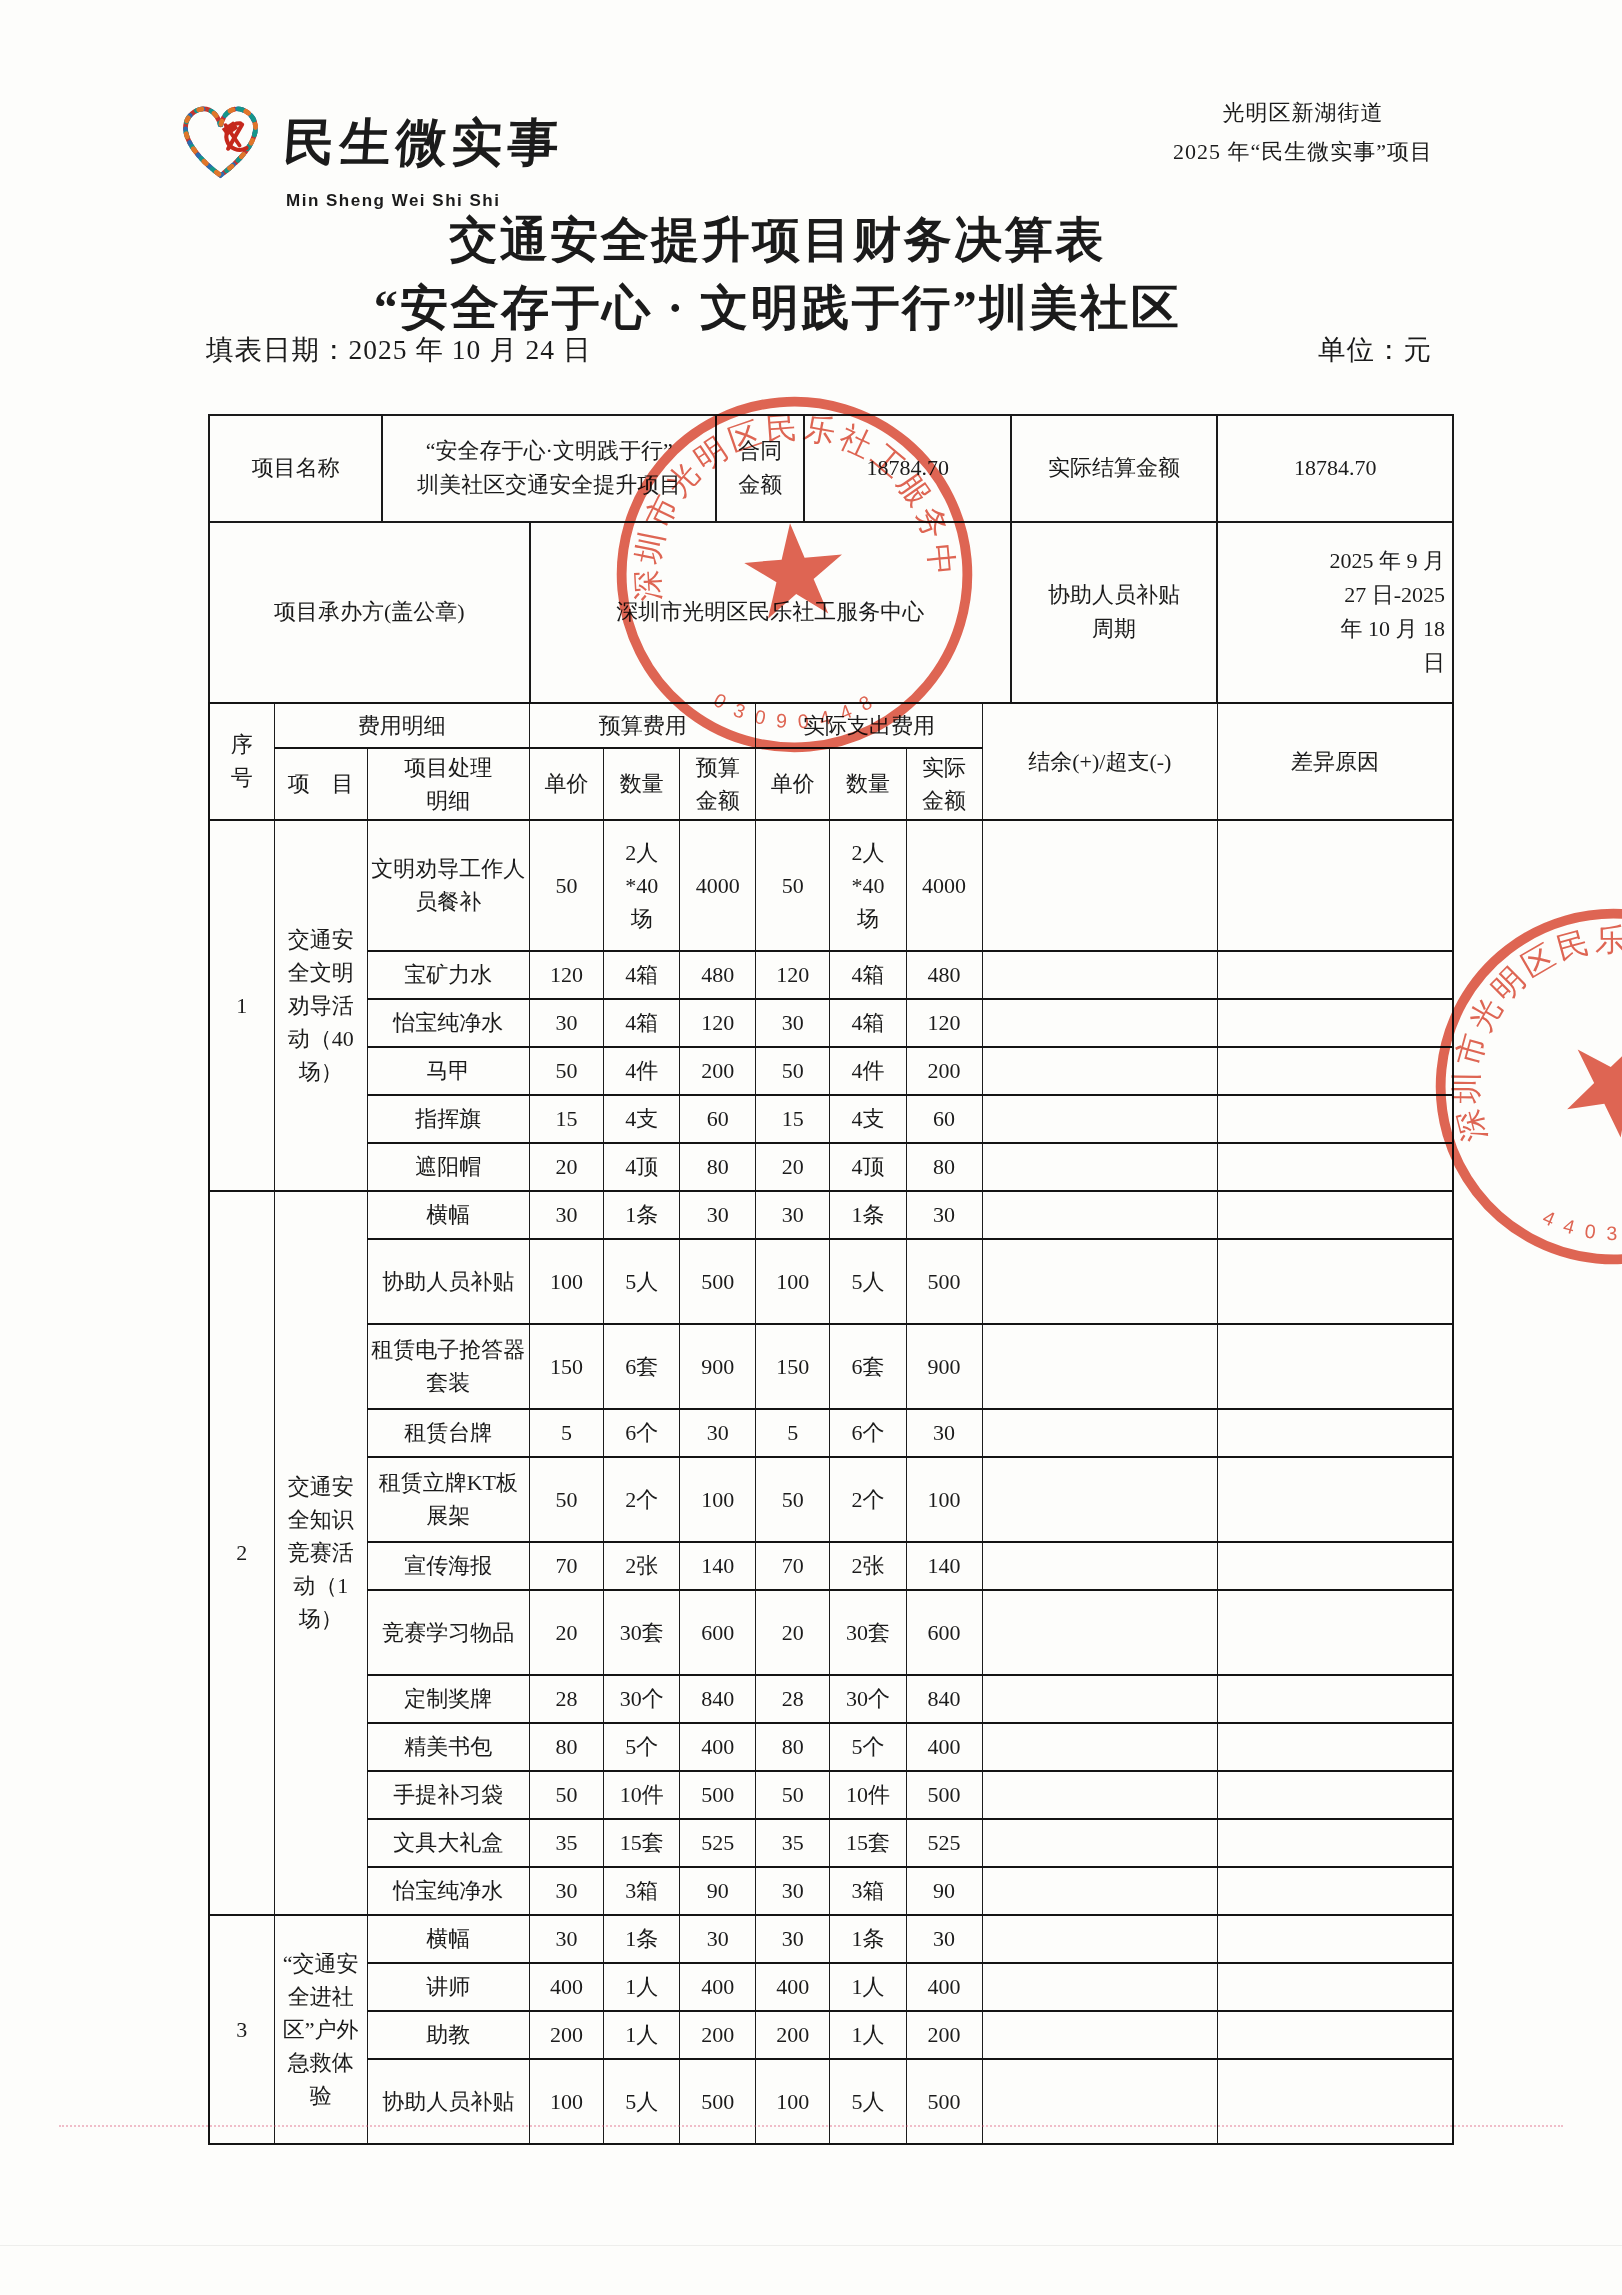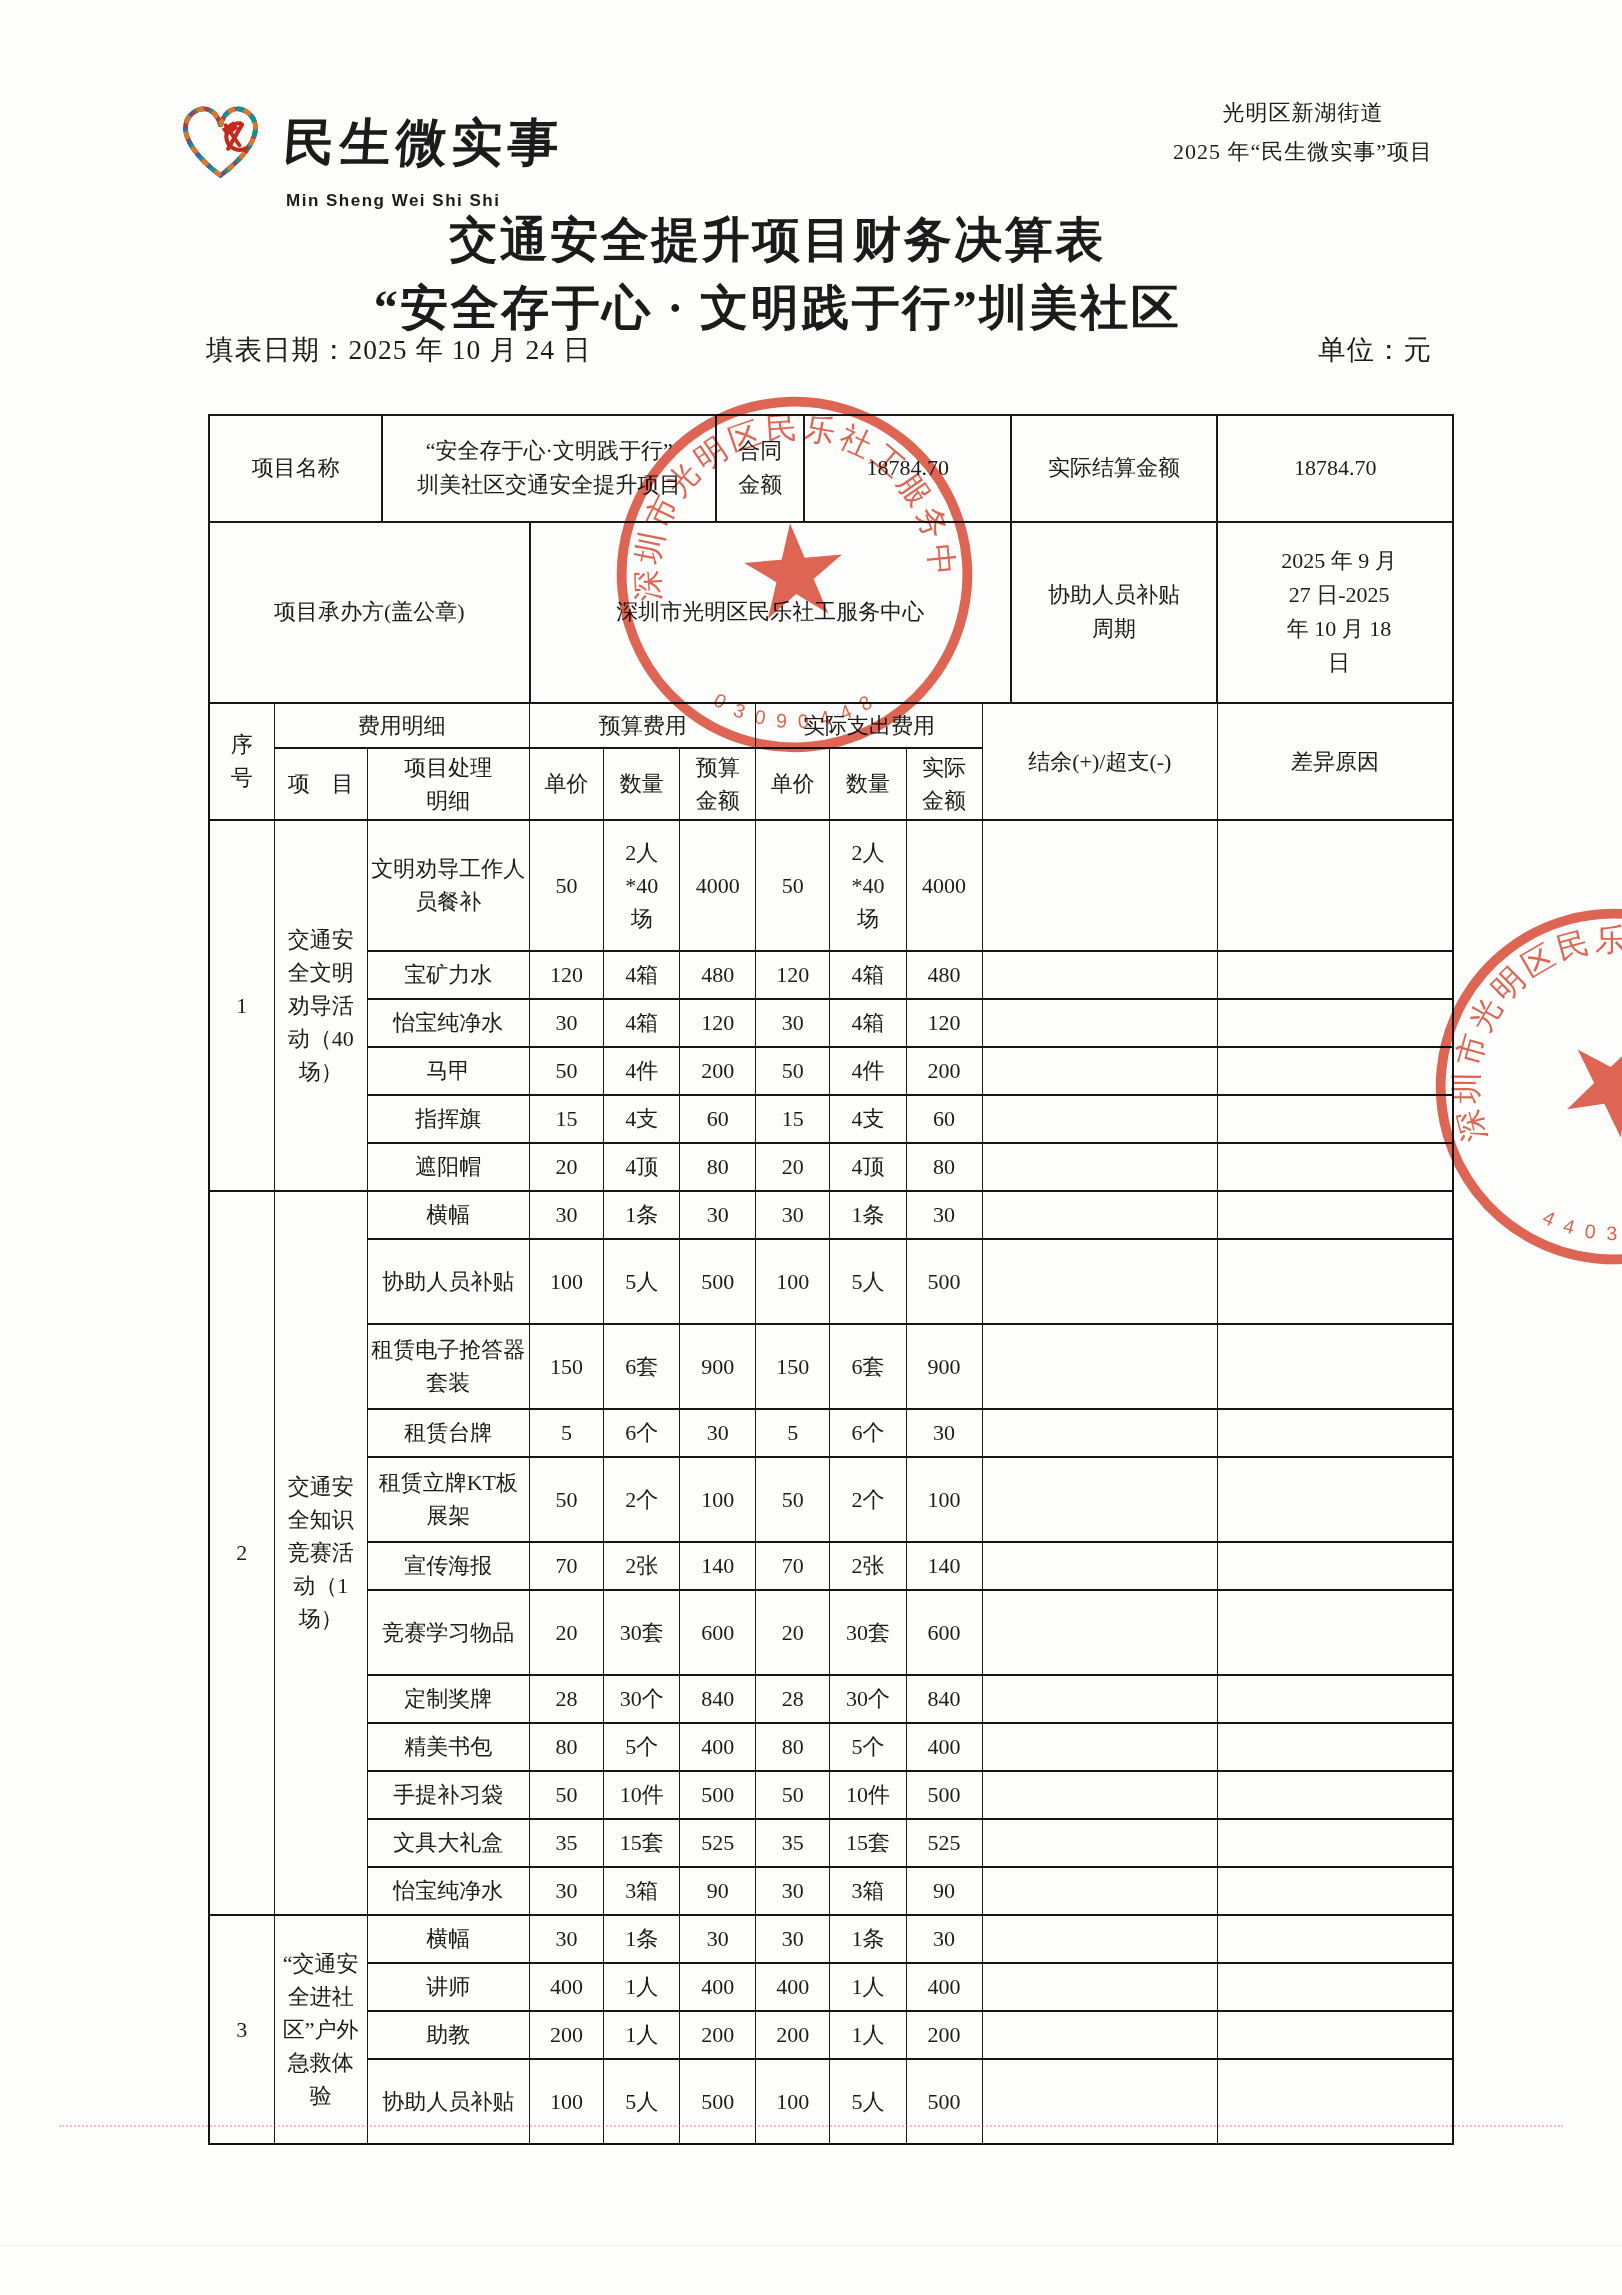--- a/index.html
+++ b/index.html
@@ -17,21 +17,21 @@
              font-size:48px;font-weight:bold;line-height:1.42;letter-spacing:2.5px;}
   .meta-row{position:absolute;top:332px;left:206px;width:1226px;display:flex;
             justify-content:space-between;font-size:27.5px;letter-spacing:1px;}
   
   .tables{position:absolute;left:190px;top:414px;width:1249px;margin-left:18px;}
   table{border-collapse:collapse;table-layout:fixed;width:1246px;}
   .info-table td{border:2px solid #1a1a1a;font-size:22px;text-align:center;
                  vertical-align:middle;white-space:pre-line;line-height:1.55;padding:2.9px 6.9px;}
   .info-table .tall-row td{height:173px;}
   .info-table .row1 td{height:99px;}
-  .info-table td.left-text{text-align:center;padding-left:14.7px;}
+  .info-table td.left-text{text-align:right;padding-left:14.7px;}
   .main-table{margin-top:-2px;}
   .main-table td,.main-table th{border-left:1.5px solid #1c1c1c;border-right:1.5px solid #1c1c1c;
       border-top:2.9px solid #141414;border-bottom:2.9px solid #141414;
       font-size:22px;font-weight:normal;text-align:center;vertical-align:middle;
       white-space:pre-line;line-height:1.5;padding:2px 2.9px;}
   .main-table{border:2.5px solid #141414;}
   .h-s{height:48px;} .h-lg{height:85px;font-family:Liberation Serif, serif;} .h-xl{height:131px;}
   .hdrA{height:45px;} .hdrB{height:67px;}
   .detail-cell{padding:2px 20.6px;word-break:break-all;}
   .cat-cell{padding:2px 8.8px;word-break:break-all;line-height:1.7;}

